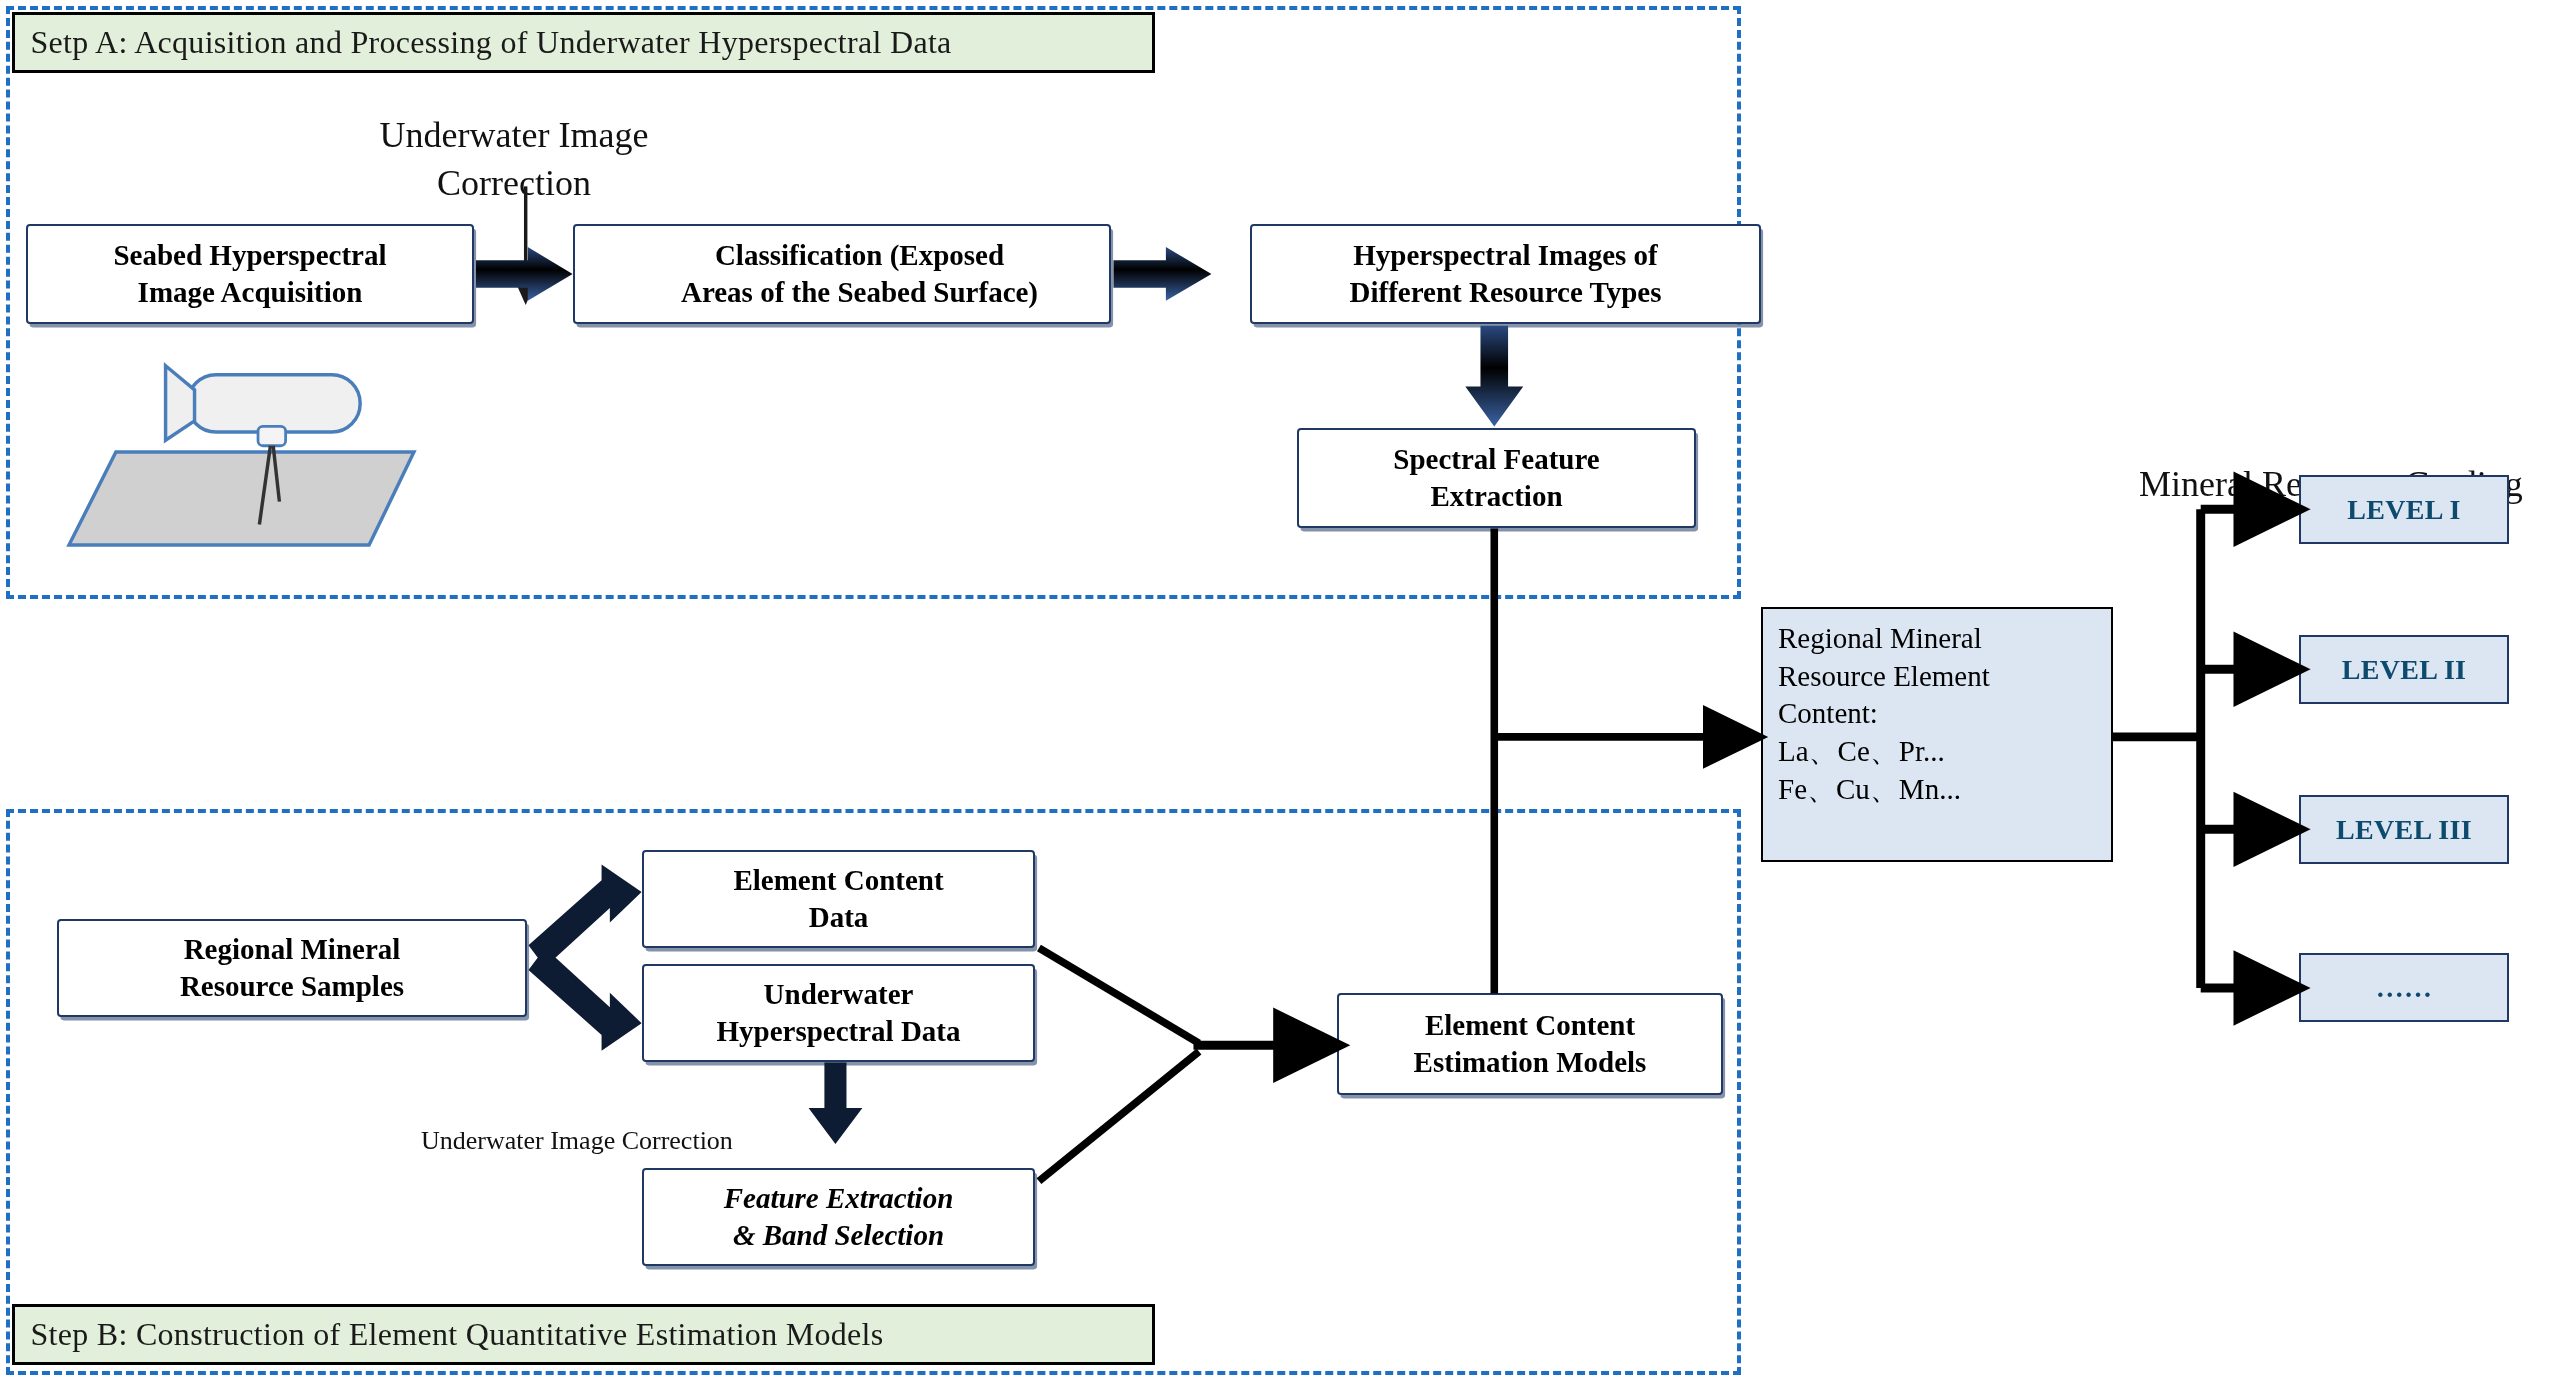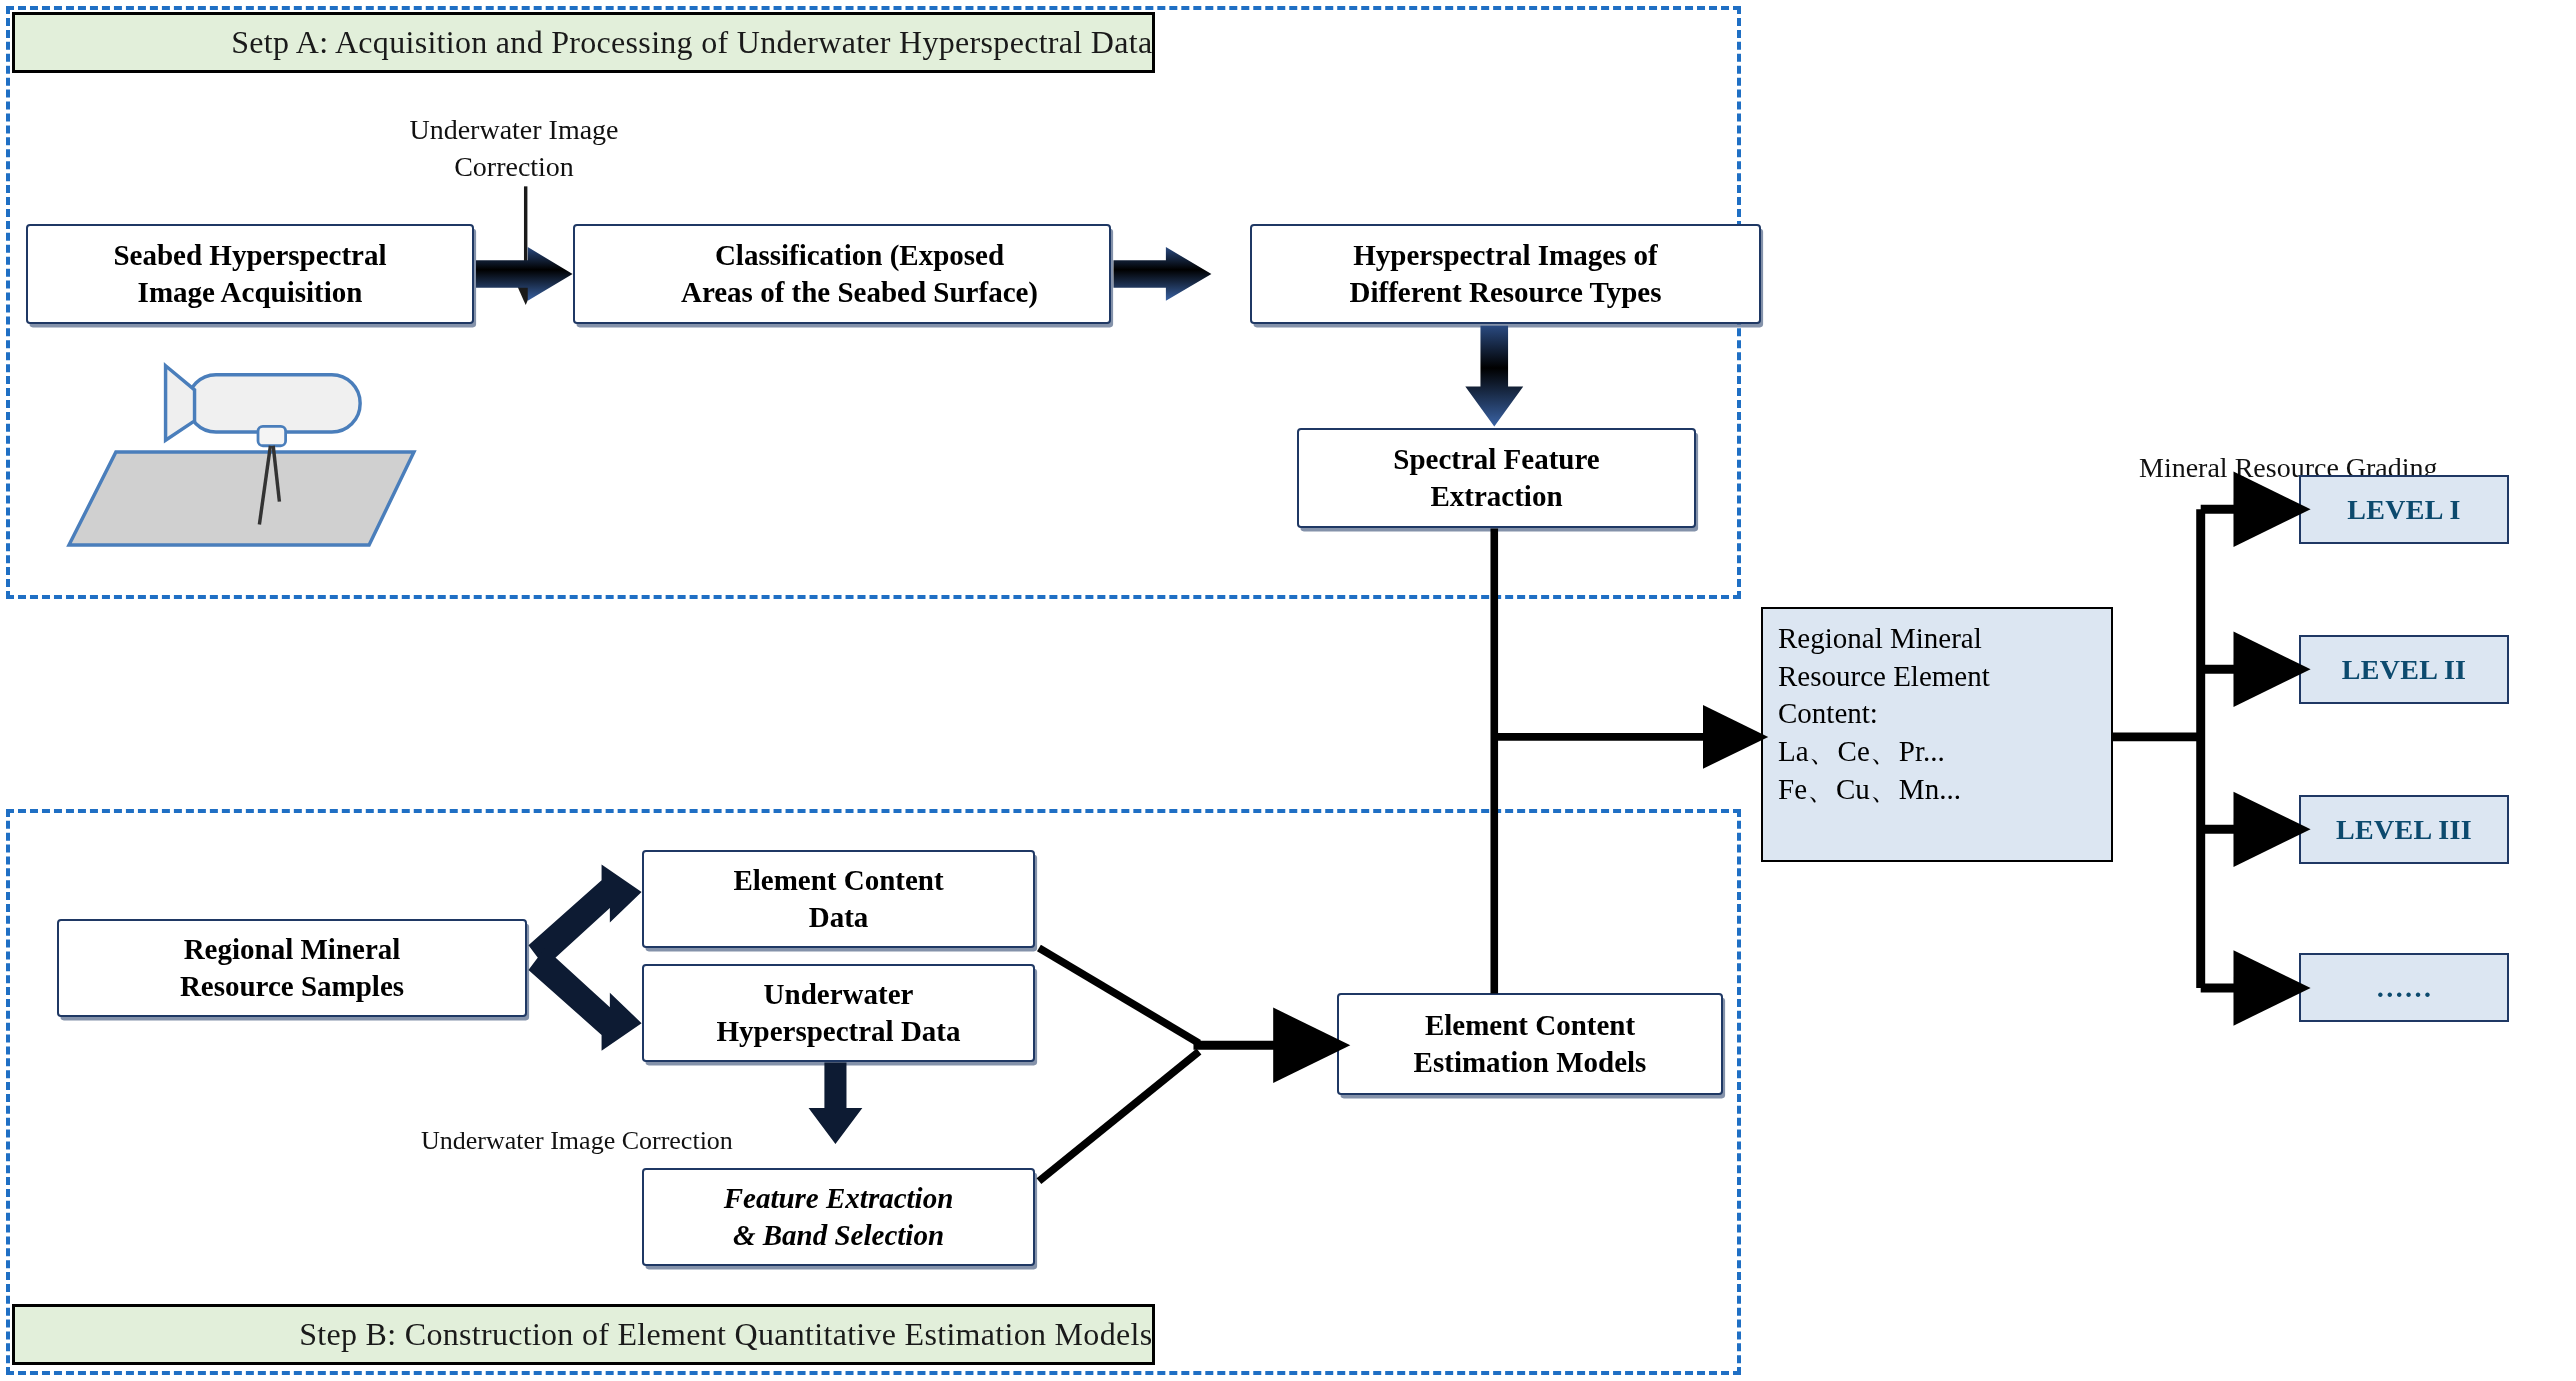--- a/index.html
+++ b/index.html
@@ -4,21 +4,21 @@
 <style>
   html,body{margin:0;padding:0;background:#fff;}
   body{font-family:"Liberation Serif","DejaVu Serif",serif;}
   #stage{position:relative;width:2576px;height:1382px;background:#ffffff;overflow:hidden;}
 
   
   .dashpanel{position:absolute;border:4.8px dashed #1f6fc4;box-sizing:border-box;background:transparent;}
 
   
   .stepbar{position:absolute;background:#e2efda;border:3.4px solid #000;box-sizing:border-box;
-           display:flex;align-items:center;justify-content:flex-end;}
+           display:flex;align-items:center;}
   .stepbar span{font-size:32px;color:#1a1a1a;letter-spacing:0.3px;padding-left:15px;
                 font-family:"Liberation Serif","DejaVu Serif",serif;white-space:nowrap;}
 
   
   .pbox{position:absolute;box-sizing:border-box;background:#fff;border:2.8px solid #1f3864;
         border-radius:4px;display:flex;align-items:center;justify-content:center;
         box-shadow:2.8px 4.1px 0 -0.7px rgba(31,56,100,.55);}
   .pbox span{display:block;text-align:center;font-weight:bold;font-size:29px;line-height:1.26;
              color:#000;font-family:"Liberation Serif","DejaVu Serif",serif;padding:0 7px;}
 
@@ -28,21 +28,21 @@
   .bbox span{font-weight:bold;font-size:28px;color:#0c4a6e;letter-spacing:0.3px;
              font-family:"Liberation Serif","DejaVu Serif",serif;}
 
   
   .ebox{position:absolute;box-sizing:border-box;background:#dce6f2;border:2.8px solid #000;
         padding:11px 9.7px 7px 15px;}
   .ebox span{display:block;font-size:29px;line-height:1.30;color:#000;white-space:nowrap;
              font-family:"Liberation Serif","DejaVu Serif",serif;}
 
   
-  .cap{position:absolute;font-size:28px;line-height:1.32;color:#111;text-align:center;
+  .cap{position:absolute;font-size:36px;line-height:1.32;color:#111;text-align:center;
        font-family:"Liberation Serif","DejaVu Serif",serif;white-space:pre-line;}
   .cap.small{font-size:26px;}
 
   
   svg.ovl{position:absolute;left:0;top:0;width:2576px;height:1382px;overflow:visible;pointer-events:none;}
   .ln{stroke:#000;fill:none;}
   .thin{stroke:#1a1a1a;stroke-width:5;fill:none;}
 </style>
 </head>
 <body>

